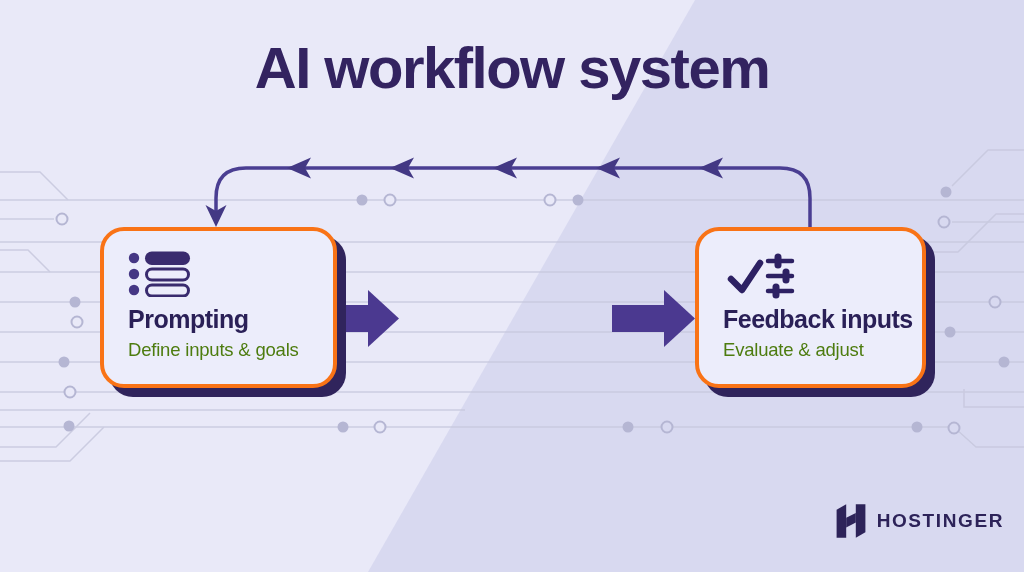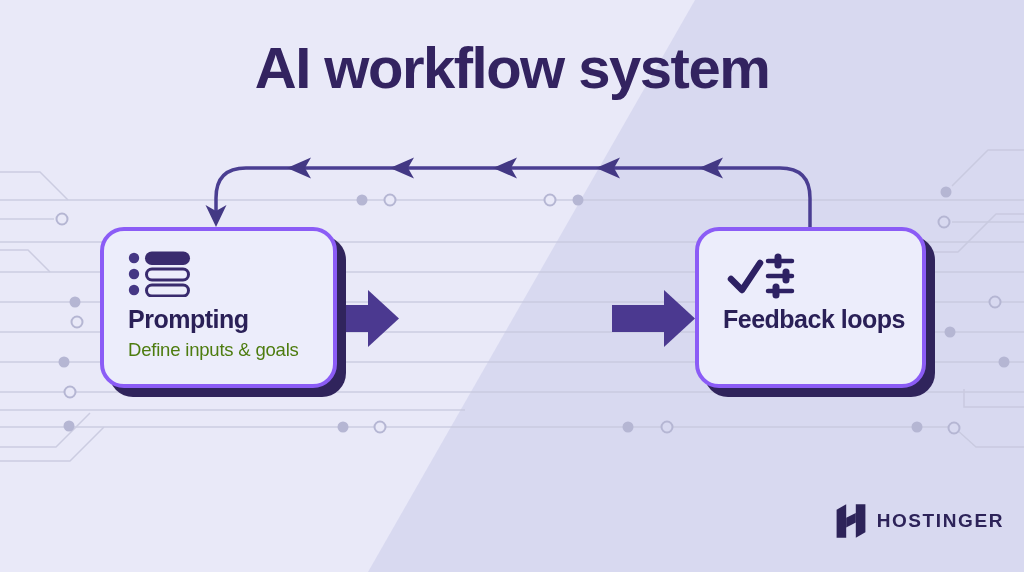--- a/index.html
+++ b/index.html
@@ -8,21 +8,21 @@
     font-family:"Liberation Sans",sans-serif;background:#e9e9f8;
   }
   .stage svg{display:block;}
   .bg-svg,.connector-svg{position:absolute;left:0;top:0;pointer-events:none;}
   .main-title{
     position:absolute;top:34px;left:0;width:100%;text-align:center;
     font-size:58px;font-weight:bold;letter-spacing:-1.5px;color:#332360;
   }
   .card{
     position:absolute;top:227px;height:161px;box-sizing:border-box;
-    background:#ecedfb;border:4px solid #8b5cf6;border-radius:24px;
+    background:#ecedfb;border:4px solid #f97316;border-radius:24px;
     box-shadow:9px 9px 0 0 #30245c;
   }
   .card-prompting{left:100px;width:237px;}
   .card-iteration{left:400px;width:222px;}
   .card-feedback{left:695px;width:231px;}
   .card-icon{position:absolute;left:24px;top:19px;}
   .card-title{
     position:absolute;left:24px;top:74px;margin:0;white-space:nowrap;
     font-size:25px;font-weight:bold;letter-spacing:-0.5px;color:#2a2057;
   }
@@ -147,21 +147,22 @@
           <line x1="40" y1="26" x2="64" y2="26"></line>
           <line x1="40" y1="41" x2="64" y2="41"></line>
         </g>
         <g fill="#2d2163">
           <rect x="46.5" y="3.5" width="7" height="15" rx="3.5"></rect>
           <rect x="54.5" y="18.5" width="7" height="15" rx="3.5"></rect>
           <rect x="44.5" y="33.5" width="7" height="15" rx="3.5"></rect>
         </g>
       </svg>
     </span>
-    <h2 class="card-title">Feedback loops</h2>
+    <h2 class="card-title">Feedback inputs</h2>
+    <p class="card-subtitle">Evaluate &amp; adjust</p>
   </div>
 
   <div class="logo">
     <span>
       <svg width="32" height="38" viewBox="0 0 40 46">
         <g fill="#2d2359">
           <polygon points="2,9 14,2 14,44 2,44"></polygon>
           <polygon points="26,2 38,2 38,37 26,44"></polygon>
           <polygon points="14,19 26,13 26,25 14,31"></polygon>
         </g>

